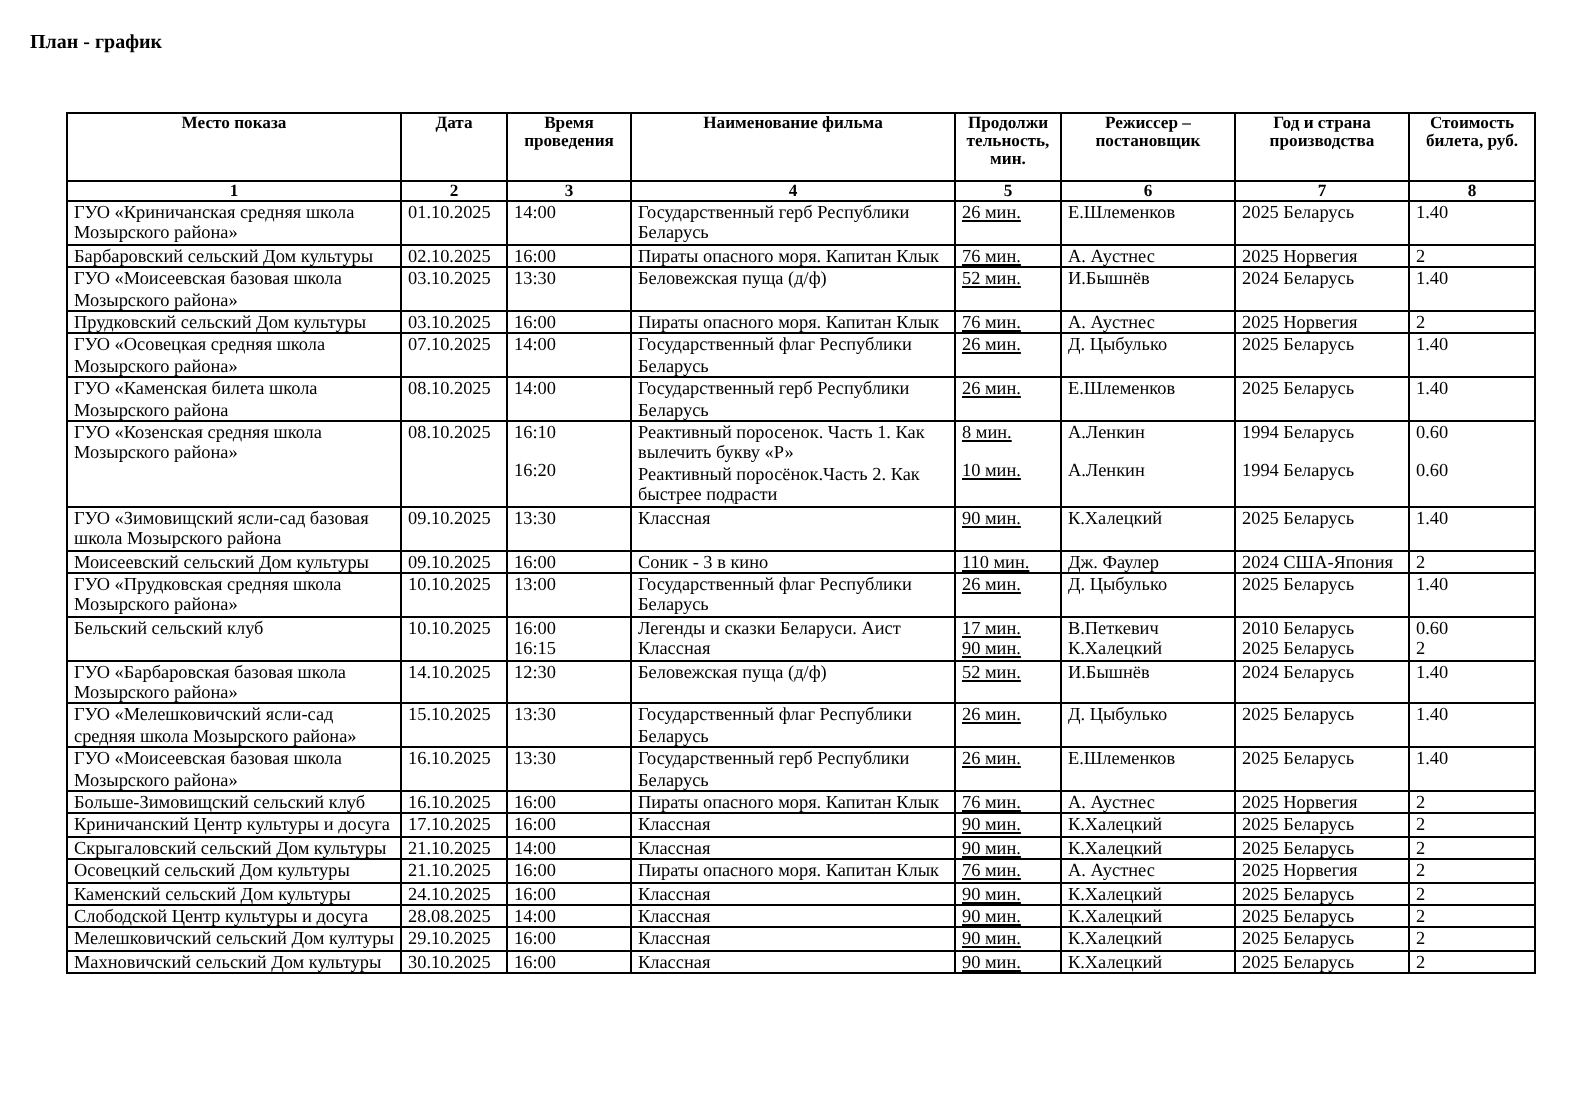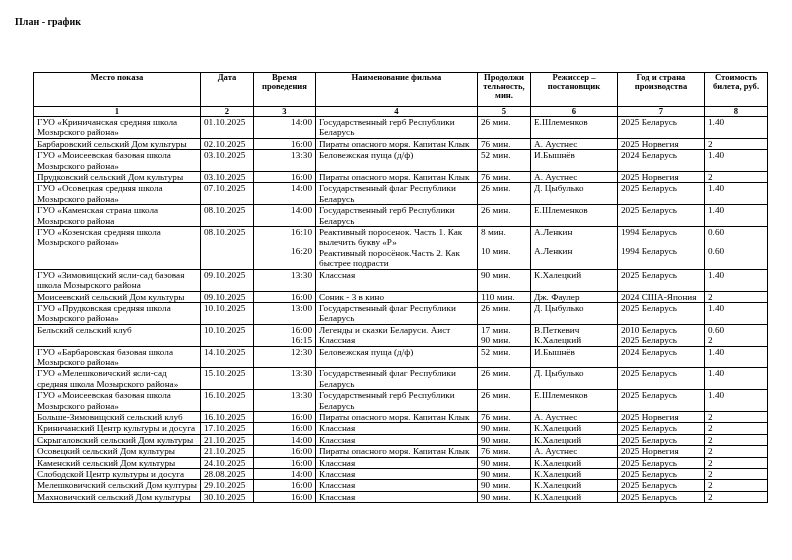--- a/index.html
+++ b/index.html
@@ -2,28 +2,28 @@
 <html><head>
 <meta charset="utf-8">
 <style>
   html, body { margin:0; padding:0; background:#ffffff; }
   body { width:792px; height:560px; overflow:hidden; position:relative;
          font-family:"Liberation Serif", "DejaVu Serif", serif; color:#000; }
   .title-block { position:absolute; left:15px; top:17px; width:792px; 
                  font-weight:bold; font-size:9.6px; line-height:10.2px; }
   .title-block .t1 { font-size:10px; }
   table.plan { position:absolute; left:33px; top:56px; border-collapse:collapse;
-               table-layout:fixed; width:734px; font-size:9.2px; line-height:10.4px;margin-top:16px; }
+               table-layout:fixed; width:734px; font-size:9.2px; line-height:10.4px; }
   table.plan td, table.plan th { border:1px solid #000; padding:0 3px; vertical-align:top;
                overflow:hidden; }
   table.plan th { font-weight:bold; text-align:center; font-size:8.6px; line-height:8.8px; padding-top:0; }
   table.plan tr.head th { height:33px; }
   table.plan tr.nums td { text-align:center; font-weight:bold; height:9px; line-height:9px; font-size:8.6px; }
-  td.c { text-align:right; }
-  td.dur { text-align:left; padding-left:6px; }
+  td.c { text-align:left; }
+  td.dur { text-align:left; padding-left:6px;text-decoration:underline; }
   .sub { display:block; }
   .gap { display:block; height:9px; }
 </style>
 </head>
 <body>
 
 <div class="title-block">
   <div class="t1">План - график</div>
 </div>
 
@@ -163,21 +163,21 @@
           <span class="sub">Д. Цыбулько</span>
         </td>
         <td>
           <span class="sub">2025 Беларусь</span>
         </td>
         <td>
           <span class="sub">1.40</span>
         </td>
       </tr>
       <tr>
-        <td>ГУО «Каменская страна школа Мозырского района</td>
+        <td>ГУО «Каменская билета школа Мозырского района</td>
         <td>08.10.2025</td>
         <td class="c">
           <span class="sub">14:00</span>
         </td>
         <td>
           <span class="sub">Государственный герб Республики Беларусь</span>
         </td>
         <td class="dur">
           <span class="sub">26 мин.</span>
         </td>

